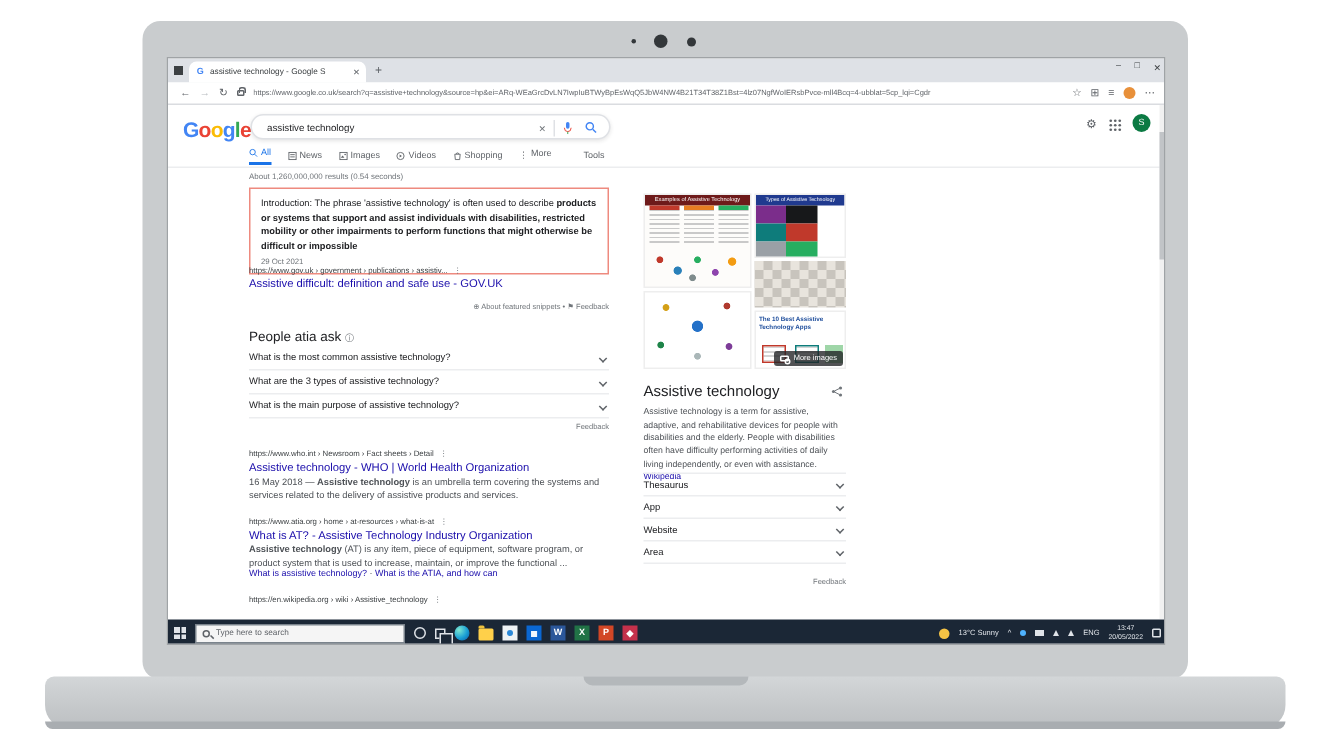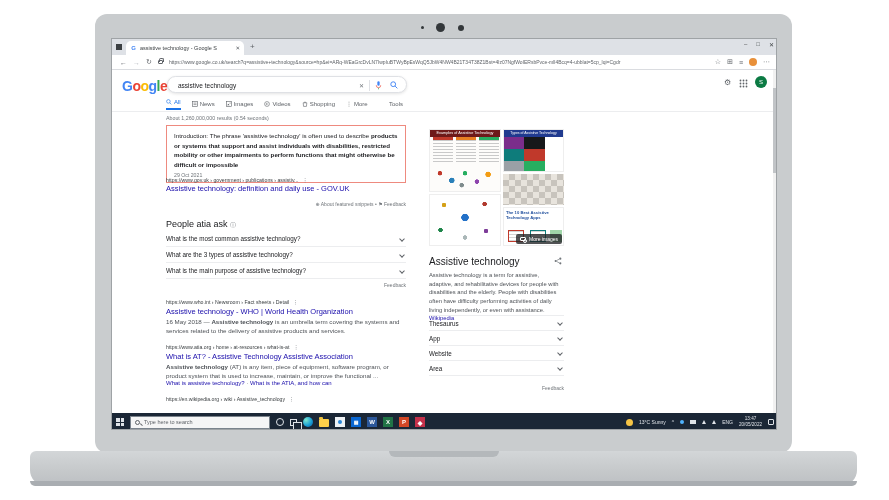--- a/index.html
+++ b/index.html
@@ -306,21 +306,21 @@
       <div class="abs" id="tabs-line"></div>
 
       <div class="abs" id="g-stats">About 1,260,000,000 results (0.54 seconds)</div>
 
       <div class="abs" id="snippet-box">
         <div id="snippet-text"><span>Introduction: The phrase 'assistive technology' is often used to describe </span><b>products or systems that support and assist individuals with disabilities, restricted mobility or other impairments to perform functions that might otherwise be difficult or impossible</b></div>
         <div id="snippet-date">29 Oct 2021</div>
       </div>
 
       <div class="abs r-url" style="left:54px; top:107px;"><span>https://www.gov.uk › government › publications › assistiv...</span><span class="mv">⋮</span></div>
-      <div class="abs r-title" style="left:54px; top:114px;">Assistive technology: definition and daily use - GOV.UK</div>
+      <div class="abs r-title" style="left:54px; top:114px;">Assistive difficult: definition and safe use - GOV.UK</div>
 
       <div class="abs grey-line right-text" style="left:54px; top:131px; width:240px;">
         <span>⊕</span>
         <span>About featured snippets</span>
         <span>•</span>
         <span>⚑</span>
         <span>Feedback</span>
       </div>
 
       <div class="abs" id="paa-heading"><span>People atia ask</span> <span style="font-size:6px; color:#70757a;">ⓘ</span></div>
@@ -337,21 +337,21 @@
           <span>What is the main purpose of assistive technology?</span>
           <i class="chev"></i>
         </div>
       <div class="abs grey-line right-text" style="left:54px; top:212px; width:240px;">Feedback</div>
 
       <div class="abs r-url" style="left:54px; top:229px;"><span>https://www.who.int › Newsroom › Fact sheets › Detail</span><span class="mv">⋮</span></div>
       <div class="abs r-title" style="left:54px; top:237px;">Assistive technology - WHO | World Health Organization</div>
       <div class="abs r-snip" style="left:54px; top:247px;"><span>16 May 2018 — </span><b>Assistive technology</b><span> is an umbrella term covering the systems and services related to the delivery of assistive products and services.</span></div>
 
       <div class="abs r-url" style="left:54px; top:274px;"><span>https://www.atia.org › home › at-resources › what-is-at</span><span class="mv">⋮</span></div>
-      <div class="abs r-title" style="left:54px; top:282px;">What is AT? - Assistive Technology Assistive Association</div>
+      <div class="abs r-title" style="left:54px; top:282px;">What is AT? - Assistive Technology Industry Organization</div>
       <div class="abs r-snip" style="left:54px; top:292px;"><b>Assistive technology</b><span> (AT) is any item, piece of equipment, software program, or product system that is used to increase, maintain, or improve the functional ...</span></div>
       <div class="abs" style="left:54px; top:310px; font-size:6px;">
         <span class="blue-link">What is assistive technology?</span>
         <span style="color:#4d5156;">·</span>
         <span class="blue-link">What is the ATIA, and how can</span>
       </div>
 
       <div class="abs r-url" style="left:54px; top:326px;"><span>https://en.wikipedia.org › wiki › Assistive_technology</span><span class="mv">⋮</span></div>
 
       <div class="abs" id="kp">

